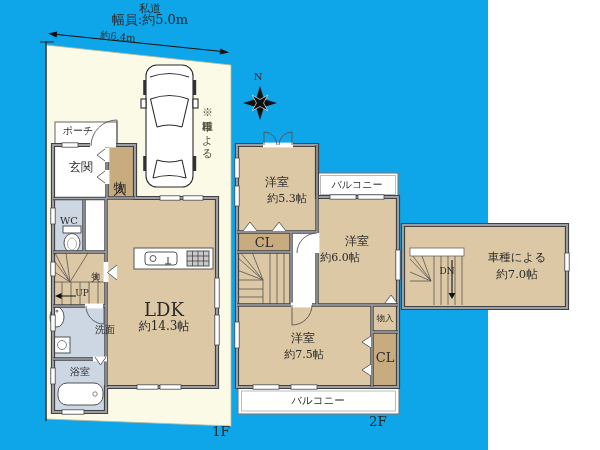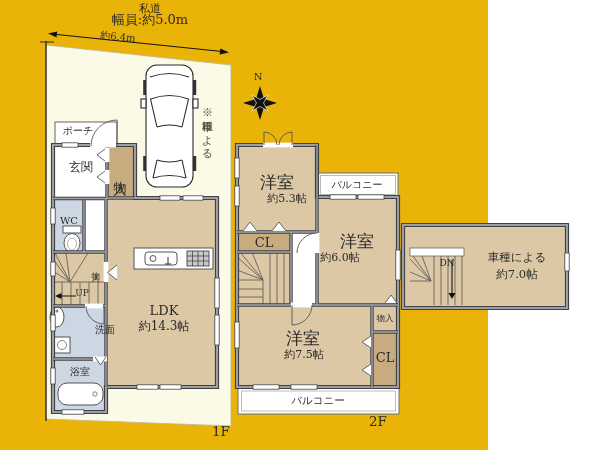--- a/index.html
+++ b/index.html
@@ -1,25 +1,25 @@
 <!DOCTYPE html>
 <html><head>
 <meta charset="utf-8">
 <style>
   *{margin:0;padding:0;box-sizing:border-box}
   html,body{width:600px;height:450px;background:#ffffff;overflow:hidden;
     font-family:"DejaVu Serif","Liberation Serif",serif;}
-  .plan{position:relative;width:488px;height:450px;background:#eab308;}
+  .plan{position:relative;width:488px;height:450px;background:#0ea5e9;}
   .plan svg{position:absolute;left:0;top:0}
   .lbl{position:absolute;transform:translate(-50%,-50%);white-space:nowrap;
     color:#2b2b2b;line-height:1;text-align:center;}
   .vert{writing-mode:vertical-rl;text-orientation:upright;letter-spacing:1px;}
   .f85{font-size:8.5px}.f9{font-size:9px}.f95{font-size:13px}.f10{font-size:10px}
   .f105{font-size:10.5px}.f11{font-size:11px}.f115{font-size:11.5px}.f12{font-size:12px}
-  .f125{font-size:17px}.f13{font-size:13.5px}.f15{font-size:13px}
+  .f125{font-size:12px}.f13{font-size:13.5px}.f15{font-size:18px}
   .rot{transform:translate(-50%,-50%) rotate(6deg)}
   .note{color:#4d4b38}
   
   .fill-plot{fill:#fafae6}
   .fill-room{fill:#dcc8a5}
   .fill-closet{fill:#c9ab80}
   .fill-wet{fill:#cdd6e3}
   .fill-white{fill:#ffffff}
   .wall-dark{fill:none;stroke:#3f4145;stroke-width:4.2}
   .wall-core{fill:none;stroke:#9c9ea2;stroke-width:2}
@@ -264,17 +264,17 @@
 <div class="lbl f10" style="left:357px;top:185px">バルコニー</div>
 <div class="lbl f125" style="left:357px;top:241px">洋室</div>
 <div class="lbl f11" style="left:340px;top:257px">約6.0帖</div>
 <div class="lbl f95" style="left:264px;top:242px">CL</div>
 <div class="lbl f125" style="left:303px;top:338px">洋室</div>
 <div class="lbl f11" style="left:304px;top:354px">約7.5帖</div>
 <div class="lbl f85" style="left:385px;top:318px">物入</div>
 <div class="lbl f95" style="left:385px;top:357px">CL</div>
 <div class="lbl f105" style="left:318px;top:400px">バルコニー</div>
 
-<div class="lbl f9" style="left:447px;top:263px">DN</div>
+<div class="lbl f9" style="left:447px;top:271px">DN</div>
 <div class="lbl f115" style="left:517px;top:258px">車種による</div>
 <div class="lbl f115" style="left:517px;top:275px">約7.0帖</div>
 
 </div>
 
 </body></html>

